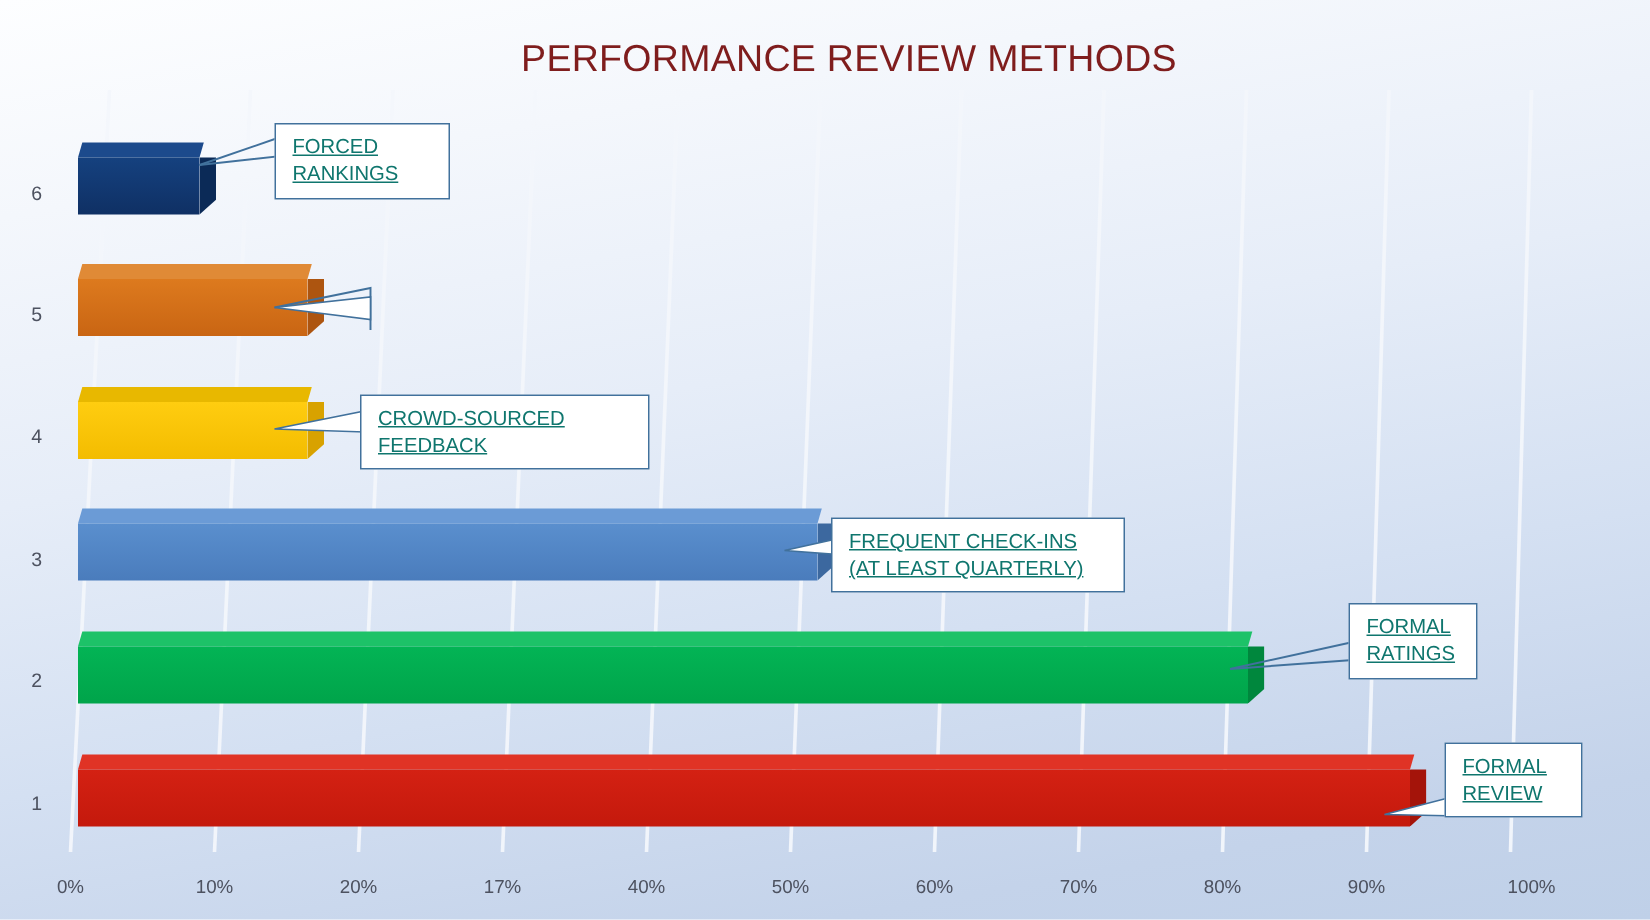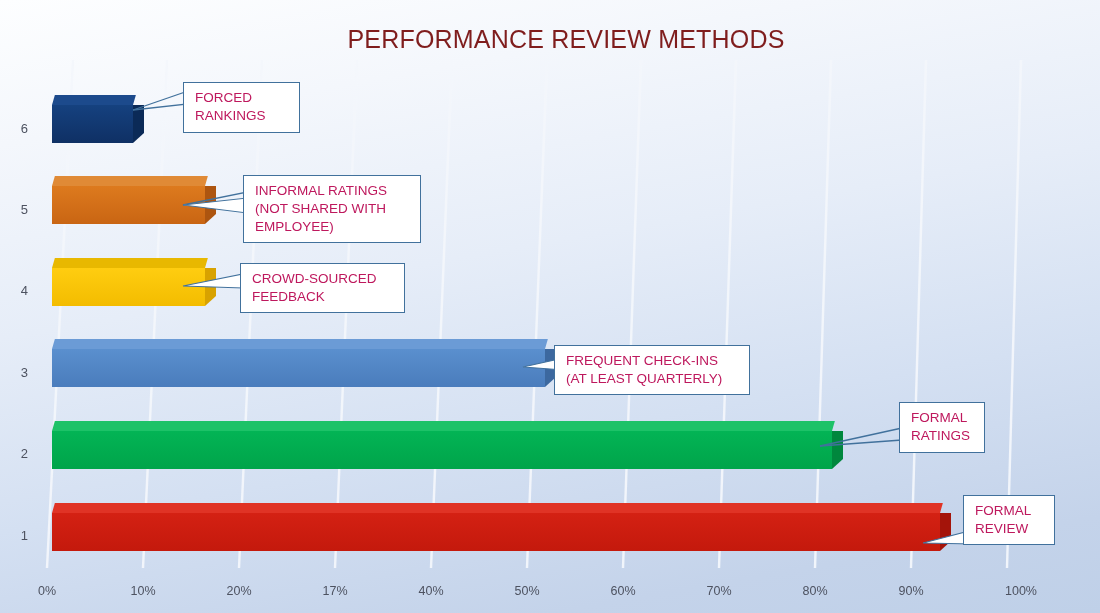--- a/index.html
+++ b/index.html
@@ -22,21 +22,21 @@
     position:absolute;top:584px;font-size:12.5px;color:#4d5260;
     text-align:center;width:60px;
   }
   .bar{position:absolute;}
   .bar .face{position:absolute;left:0;top:10px;height:100%;}
   .bar .top{position:absolute;left:0;top:0;height:10px;}
   .bar .side{position:absolute;top:0;width:11px;}
   .callout{
     position:absolute;background:#ffffff;border:1.3px solid #41719c;
     box-sizing:border-box;padding:6px 9px 7px 11px;
-    font-size:13.5px;line-height:1.35;color:#be185d;white-space:pre-line;
+    font-size:13.5px;line-height:1.35;color:#0f766e;white-space:pre-line;text-decoration:underline;
   }
   .leader{position:absolute;pointer-events:none;}
 </style>
 </head>
 <body>
 
 <div id="chart">
 
   <div class="title">PERFORMANCE REVIEW METHODS</div>
 
@@ -77,33 +77,30 @@
 
   <div class="bar" style="left:52px;top:176px;width:153px;height:38px;">
     <div class="top" style="width:153px;background:#e08a36;transform:skewX(-16deg);transform-origin:bottom left;"></div>
     <div class="face" style="width:153px;height:38px;background:linear-gradient(180deg,#dd7a1e,#c96513);"></div>
     <div class="side" style="left:153px;height:38px;top:10px;background:#ad5510;clip-path:polygon(0 0,100% -26%,100% 74%,0 100%);"></div>
   </div>
   <svg class="leader" style="left:175px;top:180px;" width="85" height="46">
     <polyline points="8,25 72,12 72,40" fill="none" stroke="#41719c" stroke-width="1.3"></polyline>
     <polygon points="8,25 72,18 72,33" fill="#ffffff" stroke="#41719c" stroke-width="1.1"></polygon>
   </svg>
-  <div class="callout" style="left:243px;top:175px;width:178px;height:68px;">INFORMAL RATINGS
-(NOT SHARED WITH
-EMPLOYEE)</div>
 
   <div class="bar" style="left:52px;top:258px;width:153px;height:38px;">
     <div class="top" style="width:153px;background:#e8b800;transform:skewX(-16deg);transform-origin:bottom left;"></div>
     <div class="face" style="width:153px;height:38px;background:linear-gradient(180deg,#ffcd10,#f3bc00);"></div>
     <div class="side" style="left:153px;height:38px;top:10px;background:#d8a200;clip-path:polygon(0 0,100% -26%,100% 74%,0 100%);"></div>
   </div>
   <svg class="leader" style="left:175px;top:262px;" width="80" height="40">
     <polygon points="8,24 68,12 68,26" fill="#ffffff" stroke="#41719c" stroke-width="1.1"></polygon>
   </svg>
-  <div class="callout" style="left:240px;top:263px;width:165px;height:50px;">CROWD-SOURCED
+  <div class="callout" style="left:240px;top:263px;width:193px;height:50px;">CROWD-SOURCED
 FEEDBACK</div>
 
   <div class="bar" style="left:52px;top:339px;width:493px;height:38px;">
     <div class="top" style="width:493px;background:#6b9bd6;transform:skewX(-16deg);transform-origin:bottom left;"></div>
     <div class="face" style="width:493px;height:38px;background:linear-gradient(180deg,#5a8fce,#4a7cbc);"></div>
     <div class="side" style="left:493px;height:38px;top:10px;background:#3c689f;clip-path:polygon(0 0,100% -26%,100% 74%,0 100%);"></div>
   </div>
   <svg class="leader" style="left:515px;top:343px;" width="75" height="42">
     <polygon points="8,24 62,12 62,28" fill="#ffffff" stroke="#41719c" stroke-width="1.1"></polygon>
   </svg>

